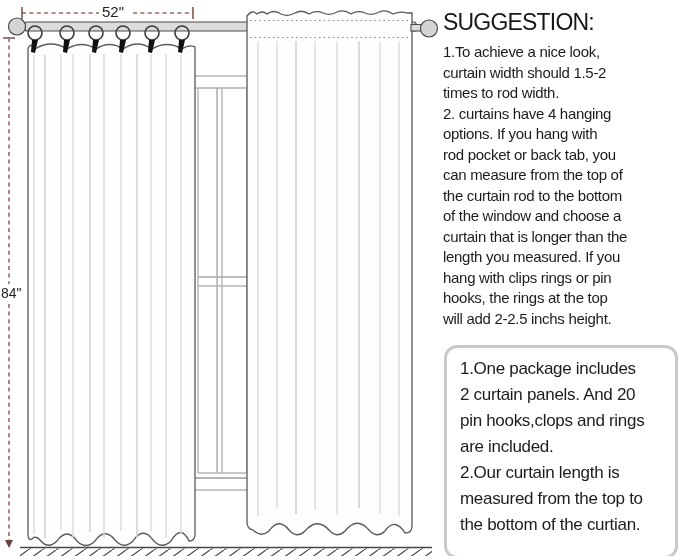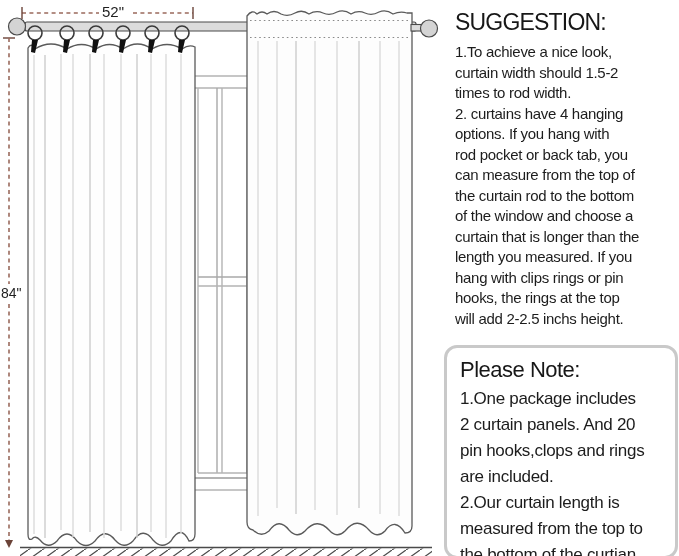--- a/index.html
+++ b/index.html
@@ -2,21 +2,21 @@
 <html><head>
 <meta charset="utf-8">
 <style>
   html,body{margin:0;padding:0;background:#ffffff;}
   .stage{
     position:relative;width:679px;height:556px;overflow:hidden;
     background:#ffffff;color:#1c1c1c;
     font-family:"Liberation Sans", sans-serif;
   }
   .stage svg{position:absolute;left:0;top:0;}
-  .suggestion{position:absolute;left:455px;top:6px;width:222px;}
+  .suggestion{position:absolute;left:443px;top:6px;width:222px;}
   .sg-title{font-size:23px;letter-spacing:-0.8px;line-height:32px;color:#171717;}
   .sg-body{font-size:15px;letter-spacing:-0.3px;line-height:20.5px;margin-top:4px;
            white-space:pre;color:#1c1c1c;}
   .note-box{
     position:absolute;left:444px;top:345px;width:234px;height:214px;
     box-sizing:border-box;border:3px solid #c9c9c9;border-radius:13px;
     padding:7px 0 0 13px;background:#ffffff;
   }
   .note-title{font-size:22px;letter-spacing:-0.5px;line-height:30px;color:#171717;}
   .note-body{font-size:17px;letter-spacing:-0.3px;line-height:26px;margin-top:1px;
@@ -156,21 +156,20 @@
 the curtain rod to the bottom
 of the window and choose a
 curtain that is longer than the
 length you measured. If you
 hang with clips rings or pin
 hooks, the rings at the top
 will add 2-2.5 inchs height.</div>
   </div>
 
   <div class="note-box">
-    <div class="note-title">Please Note:</div>
     <div class="note-body">1.One package includes
 2 curtain panels. And 20
 pin hooks,clops and rings
 are included.
 2.Our curtain length is
 measured from the top to
 the bottom of the curtian.</div>
   </div>
 
 </div>

